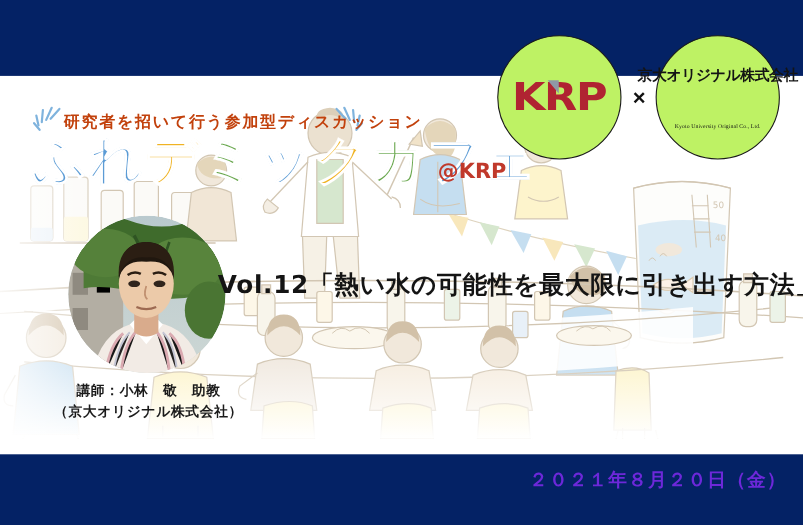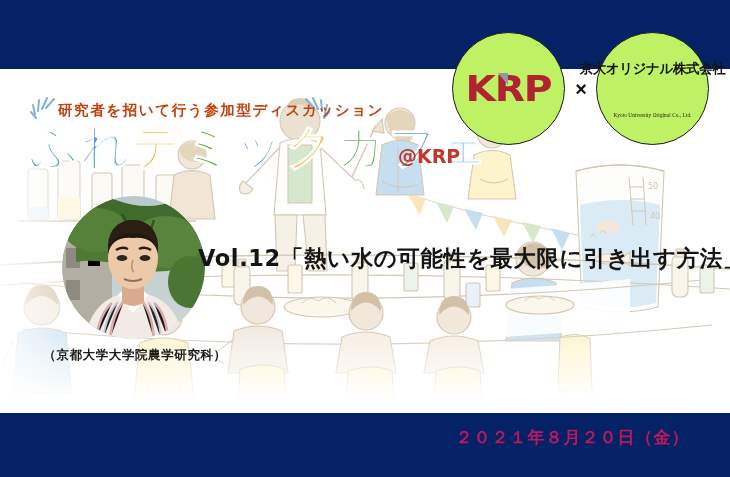--- a/index.html
+++ b/index.html
@@ -174,22 +174,22 @@
     white-space: nowrap;
     letter-spacing: 0.6px;
     font-family: "DejaVu Sans", sans-serif;
   }
 
   
   #event-datetime {
     position: absolute;
     left: 430px; top: 425px;
     width: 285px;
-    text-align: center;
-    color: #be185d;
+    text-align: right;
+    color: #6d28d9;
     font-size: 17px;
     font-weight: bold;
     line-height: 1.45;
     letter-spacing: 1px;
     font-family: "DejaVu Sans", sans-serif;
   }
   #event-datetime .line2 { letter-spacing: 2px; }
 </style>
 </head>
 <body>
@@ -470,21 +470,22 @@
         <ellipse cx="83" cy="62" rx="5.4" ry="3" fill="#30241c"></ellipse>
         <path d="M54 54 q6 -4 12 -1" stroke="#2a1d12" stroke-width="2.4" fill="none"></path>
         <path d="M77 53 q6 -3 12 1" stroke="#2a1d12" stroke-width="2.4" fill="none"></path>
         <path d="M71 64 q-3 9 1 12" stroke="#c09070" stroke-width="1.6" fill="none"></path>
         <path d="M62 83 q9 4 18 0" stroke="#9d6a52" stroke-width="2" fill="none"></path>
       </g>
     </svg>
   </div>
 
   <div id="speaker-caption">
-    <div>（京都大学大学院農学研究科）</div>
+    <div>講師：小林　敬　助教</div>
+    <div>（京大オリジナル株式会社）</div>
   </div>
 
   <div id="lecture-title">Vol.12「熱い水の可能性を最大限に引き出す方法」</div>
 
   <div id="event-datetime">
     <div>２０２１年８月２０日（金）</div>
   </div>
 
 </div>
 

